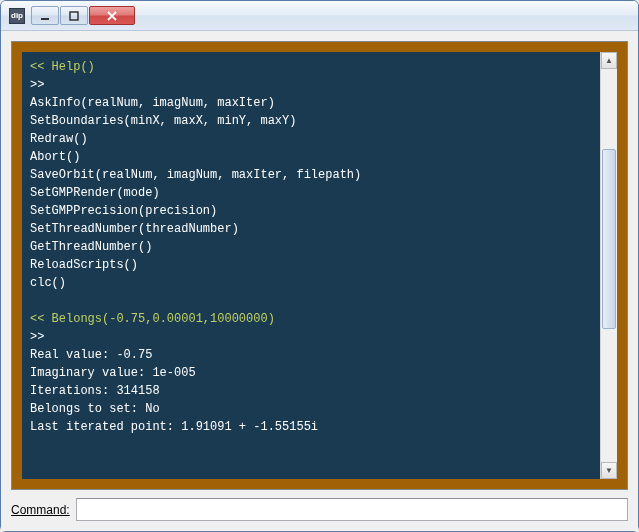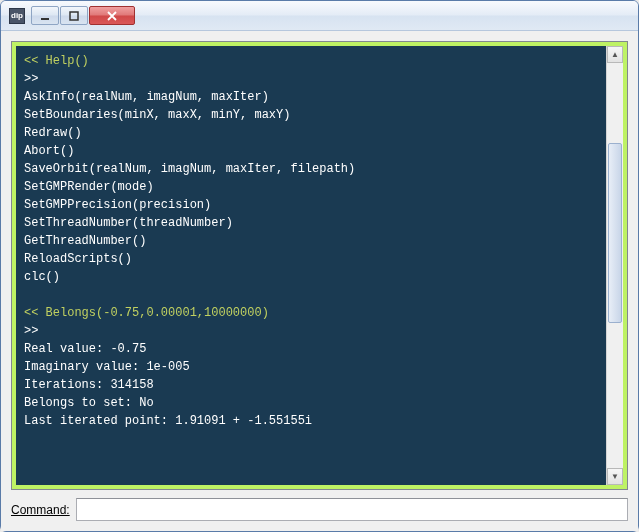--- a/index.html
+++ b/index.html
@@ -74,22 +74,22 @@
       flex: 1;
       background: #f0f0f0;
       padding: 10px;
       display: flex;
       flex-direction: column;
       gap: 8px;
     }
     .console-frame {
       flex: 1;
       border: 1px solid #828790;
-      background: #bef264;
-      padding: 4px;
+      background: #a16207;
+      padding: 10px;
       display: flex;
       position: relative;
     }
     .console {
       flex: 1;
       background: #1a3a52;
       color: #ffffff;
       font-family: "Consolas", "Courier New", monospace;
       font-size: 12px;
       line-height: 1.5;

